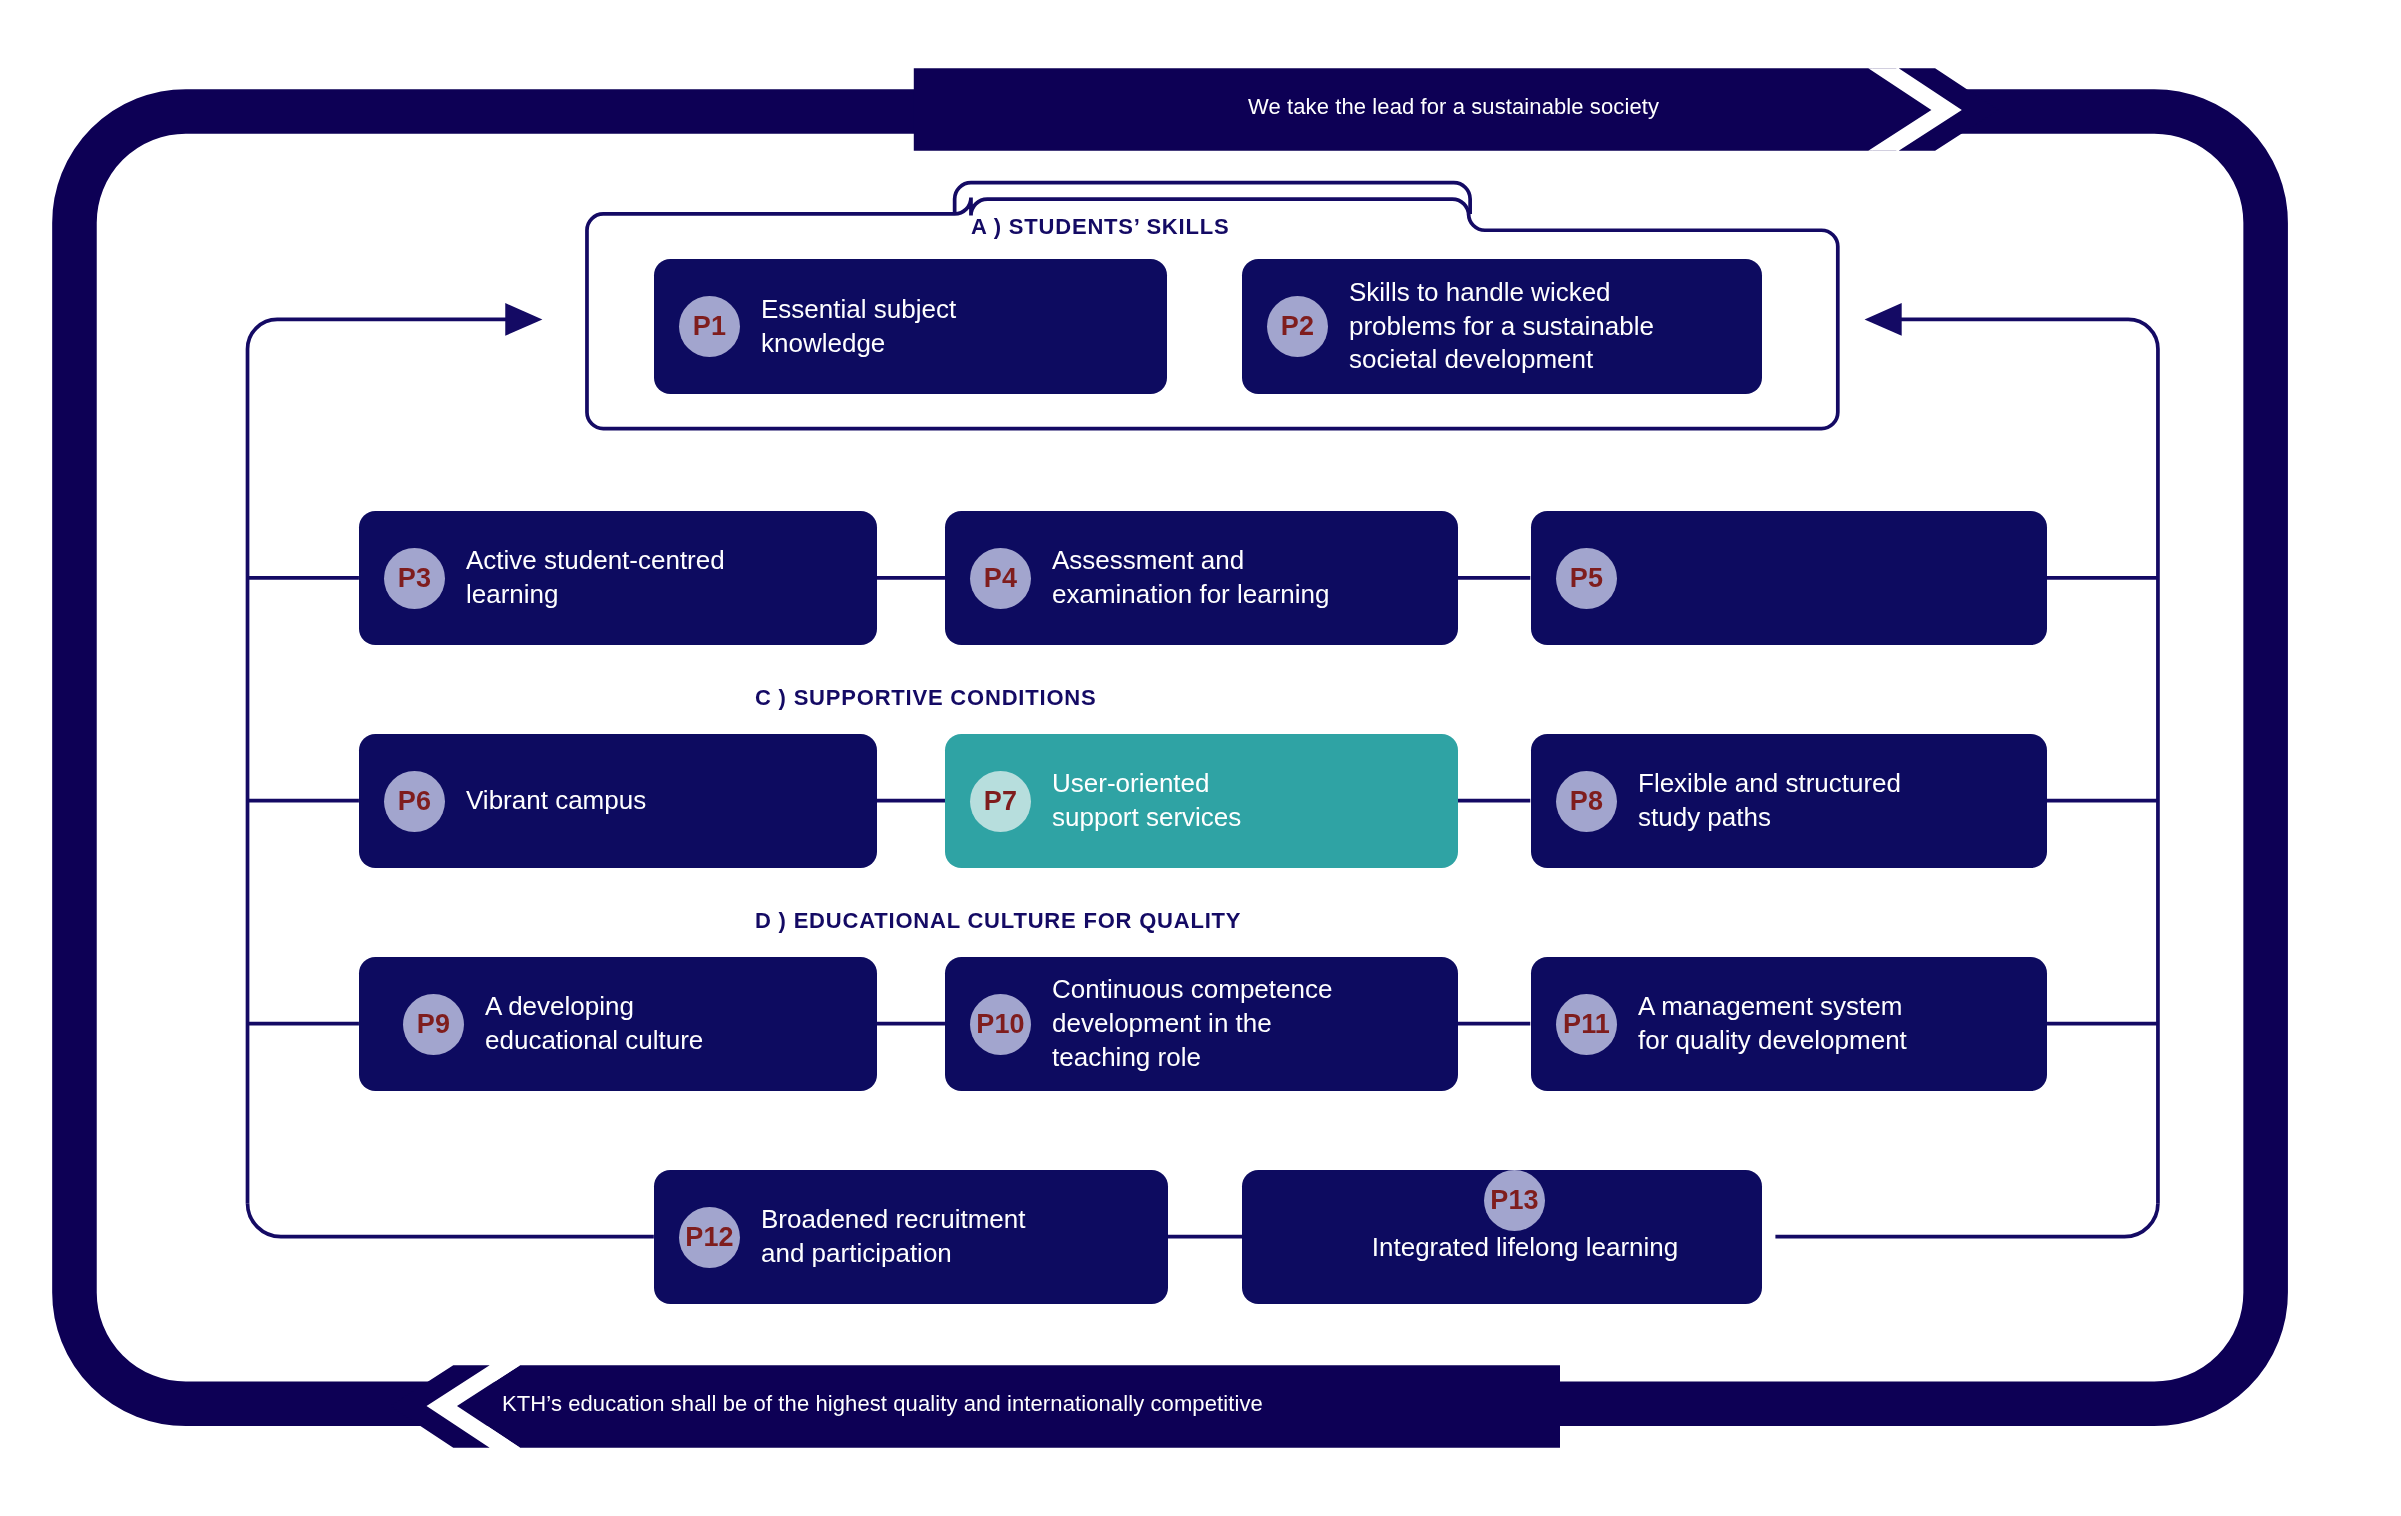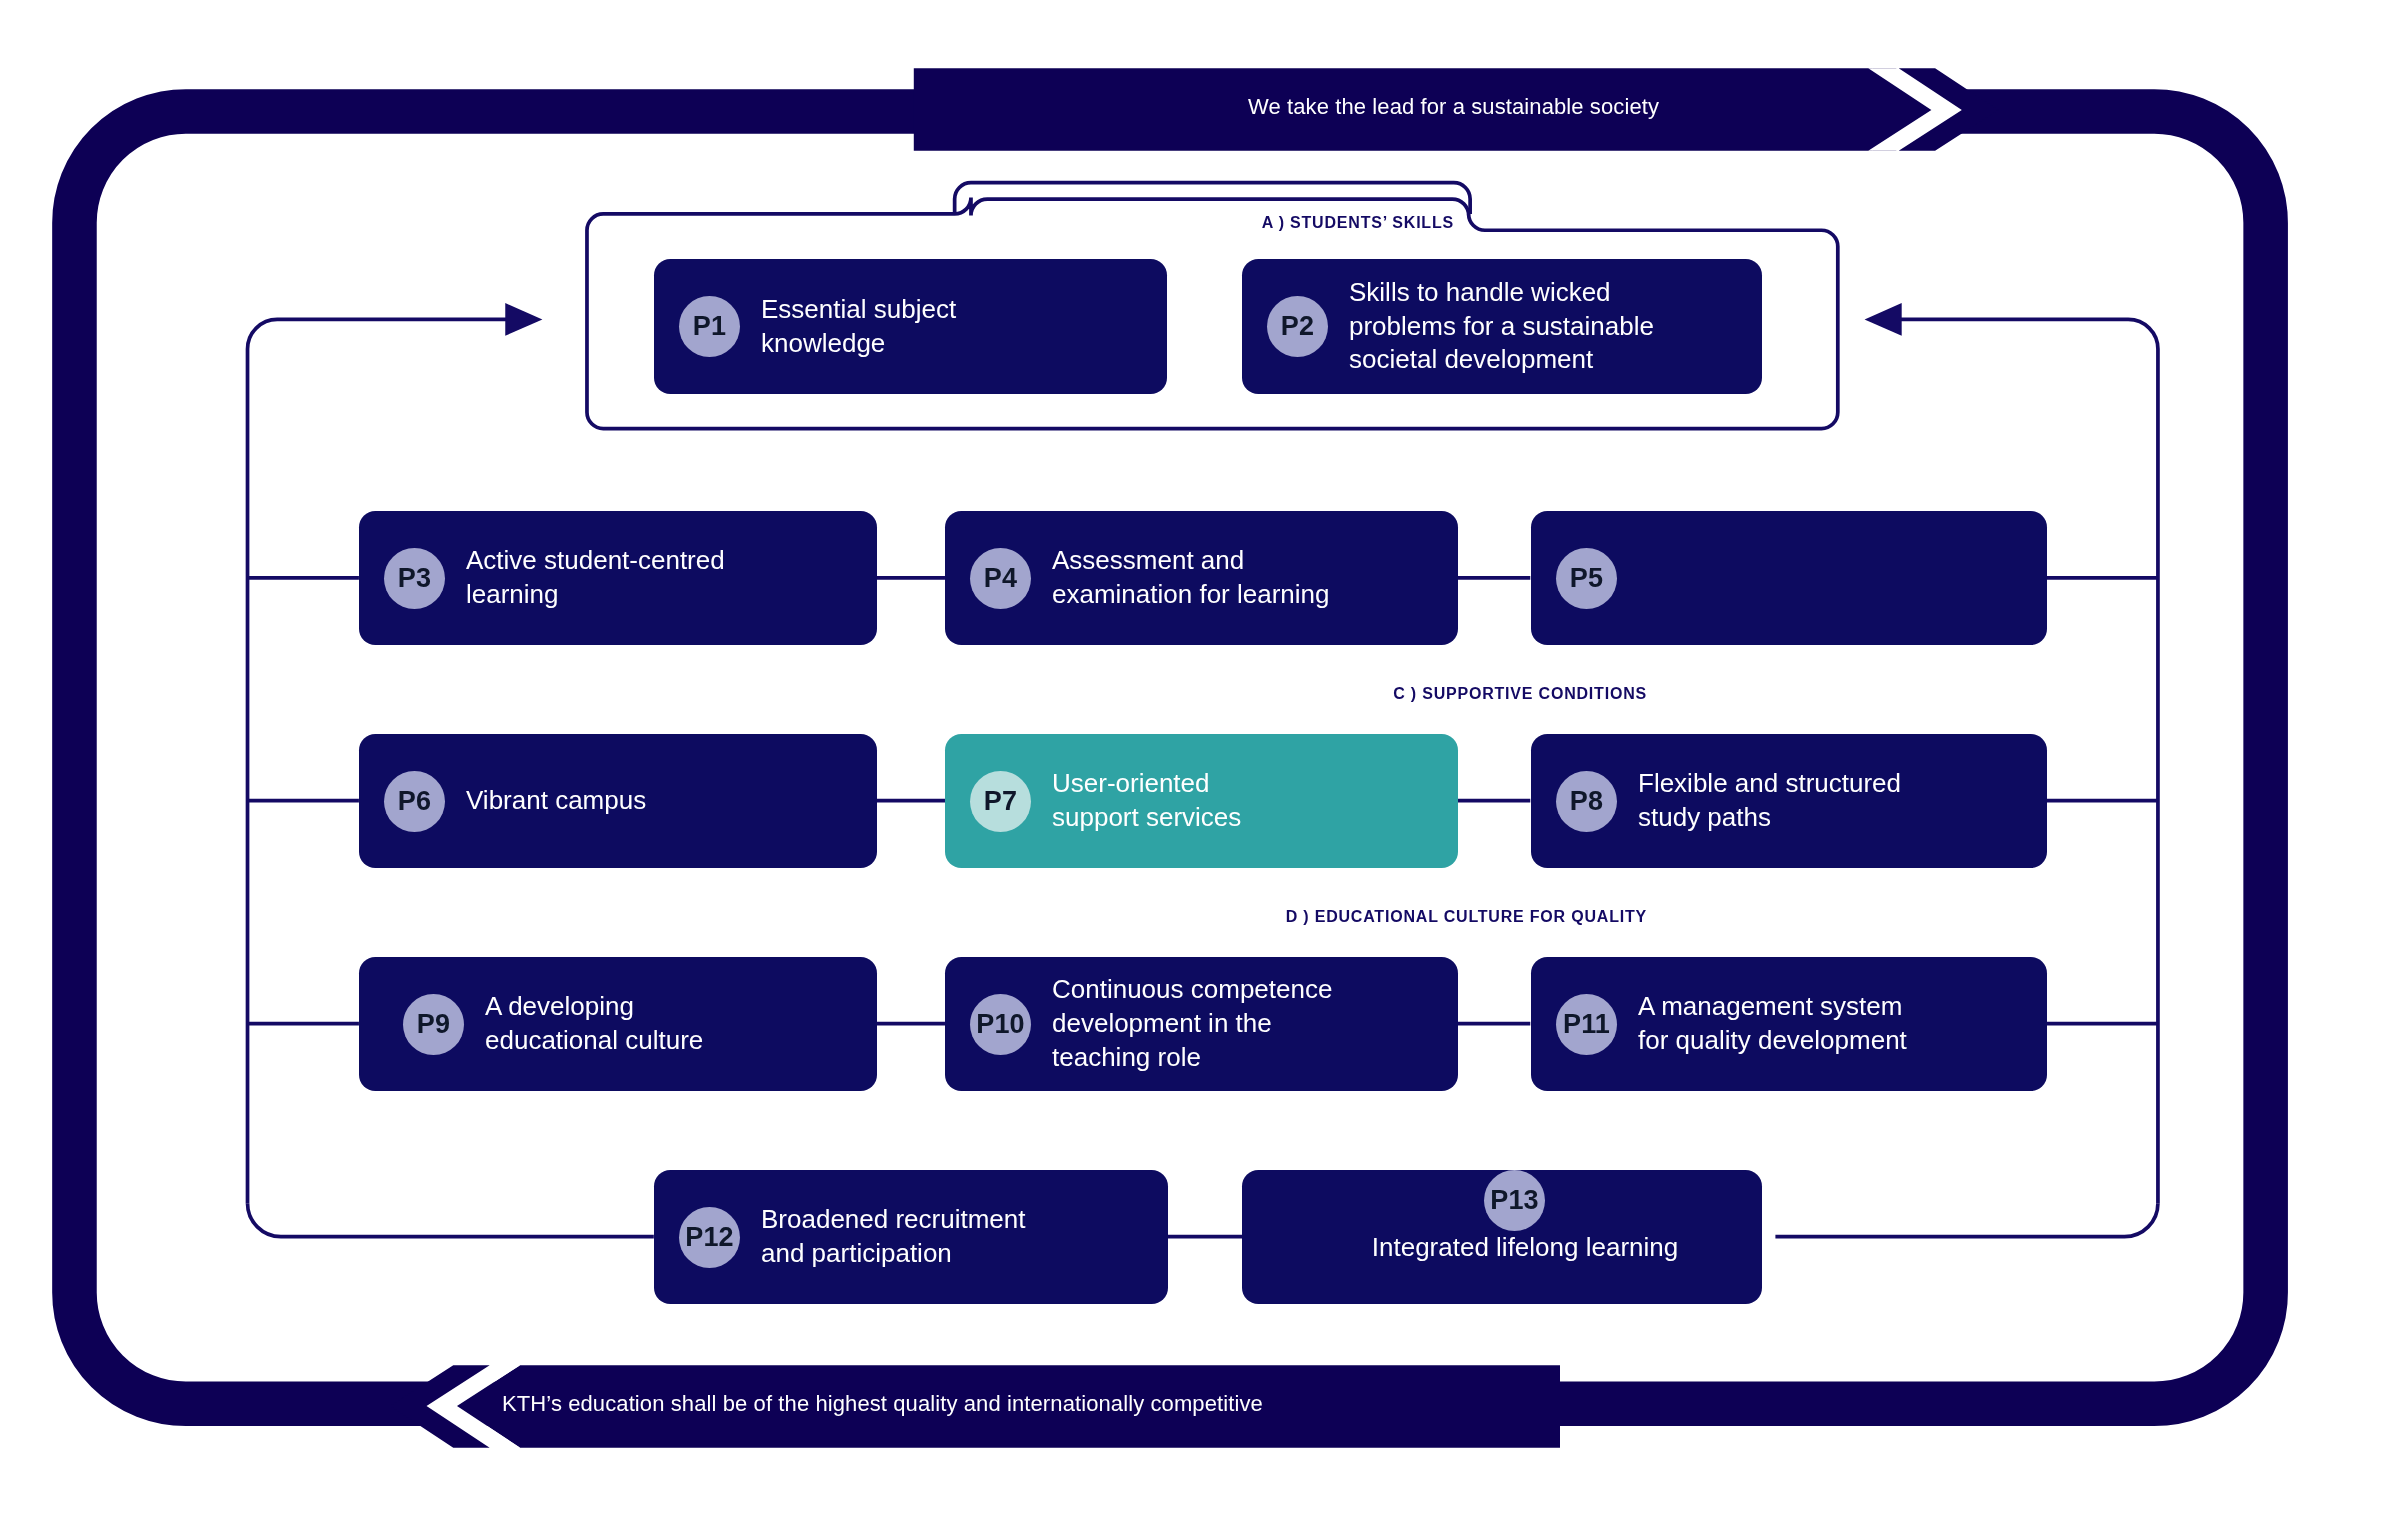--- a/index.html
+++ b/index.html
@@ -5,34 +5,34 @@
   html,body{margin:0;padding:0;background:#ffffff;}
   body{width:2401px;height:1516px;overflow:hidden;font-family:"Liberation Sans",sans-serif;}
   #stage{position:relative;width:2401px;height:1516px;background:#fff;}
   svg.layer{position:absolute;left:0;top:0;width:2401px;height:1516px;}
 
   .banner-text{
     position:absolute;color:#ffffff;font-size:22px;font-weight:400;
     font-family:"Liberation Sans",sans-serif;white-space:nowrap;letter-spacing:0.1px;
   }
   .sec-title{
-    position:absolute;color:#140a64;font-size:16px;font-weight:700;
-    letter-spacing:0.8px;white-space:nowrap;text-align:right;
+    position:absolute;color:#140a64;font-size:22px;font-weight:700;
+    letter-spacing:0.8px;white-space:nowrap;text-align:left;
     font-family:"Liberation Sans",sans-serif;
   }
   .pbox{
     position:absolute;border-radius:16.3px;display:flex;align-items:center;
     box-sizing:border-box;padding-left:25px;
   }
   .pbox.navy{background:#0d0b60;}
   .pbox.teal{background:#2fa3a4;}
   .pcircle{
     flex:0 0 auto;width:61px;height:61px;border-radius:50%;
     display:flex;align-items:center;justify-content:center;
-    color:#0f172a;font-size:27px;font-weight:700;
+    color:#7f1d1d;font-size:27px;font-weight:700;
     font-family:"Liberation Sans",sans-serif;letter-spacing:0.2px;
   }
   .pcircle.lav{background:#a2a5ce;}
   .pcircle.ltteal{background:#b7dedd;}
   .ptext{
     margin-left:21px;color:#ffffff;font-size:26px;line-height:1.30;
     font-weight:400;font-family:"Liberation Sans",sans-serif;white-space:pre-line;
   }
 </style>
 </head>

